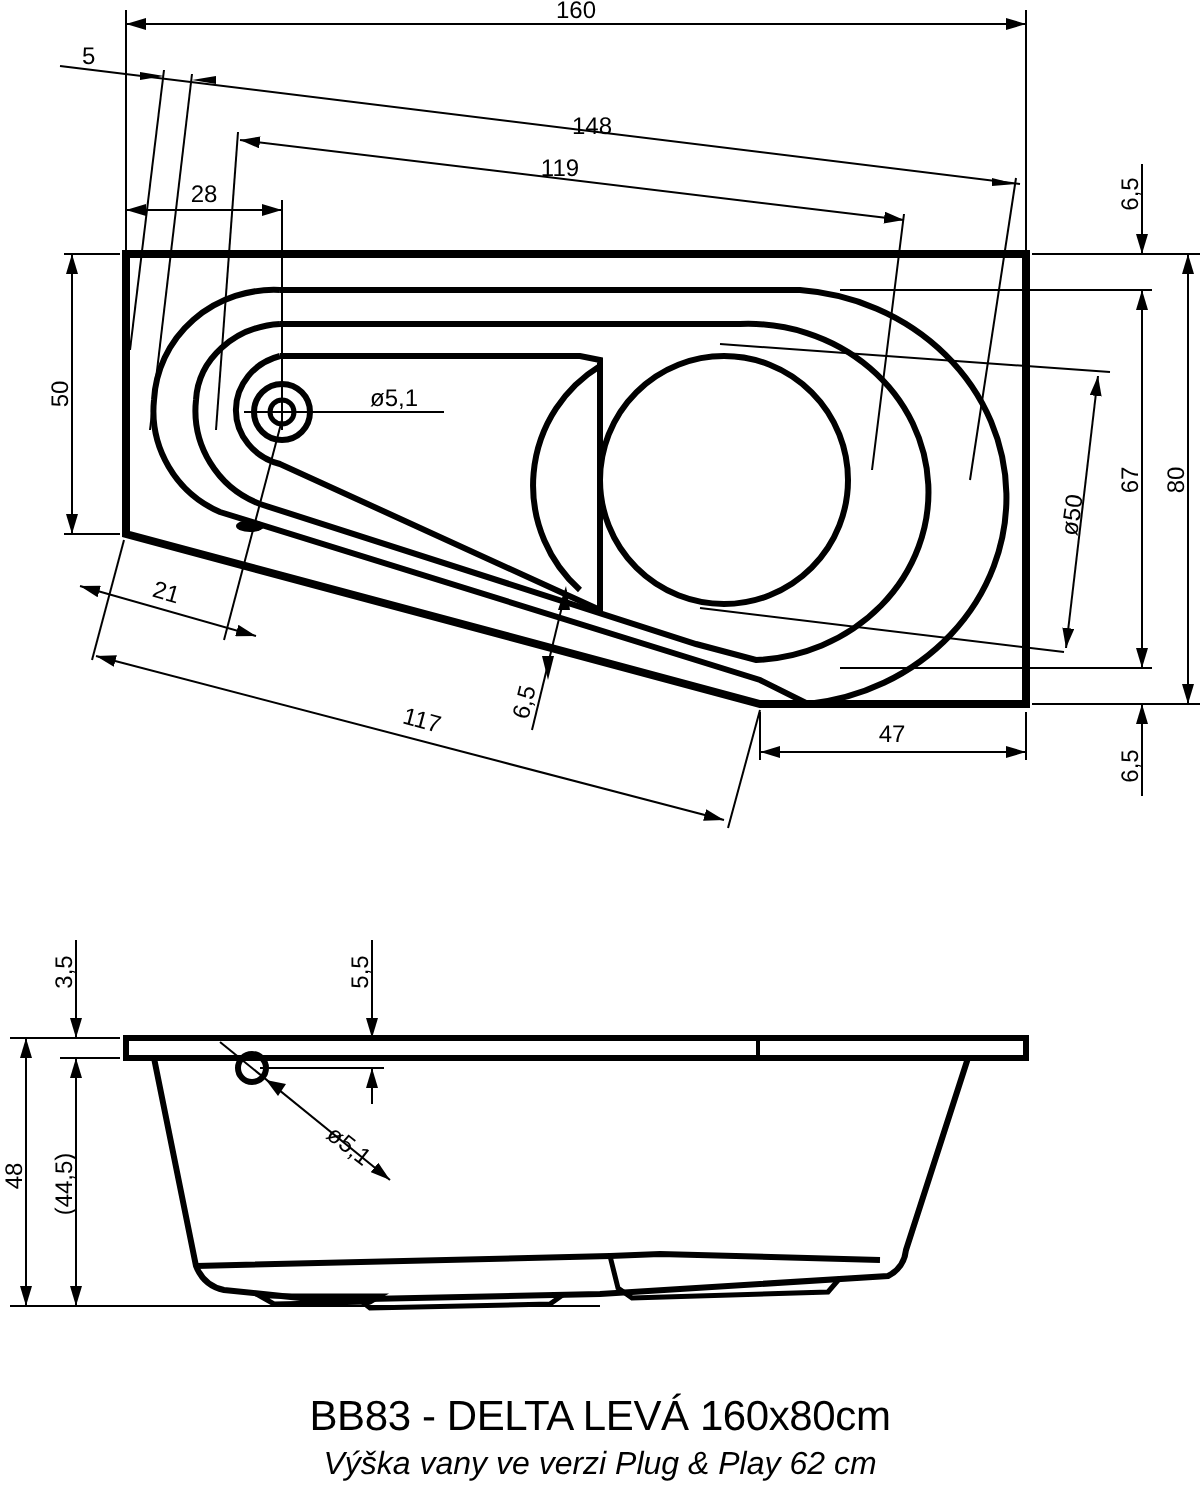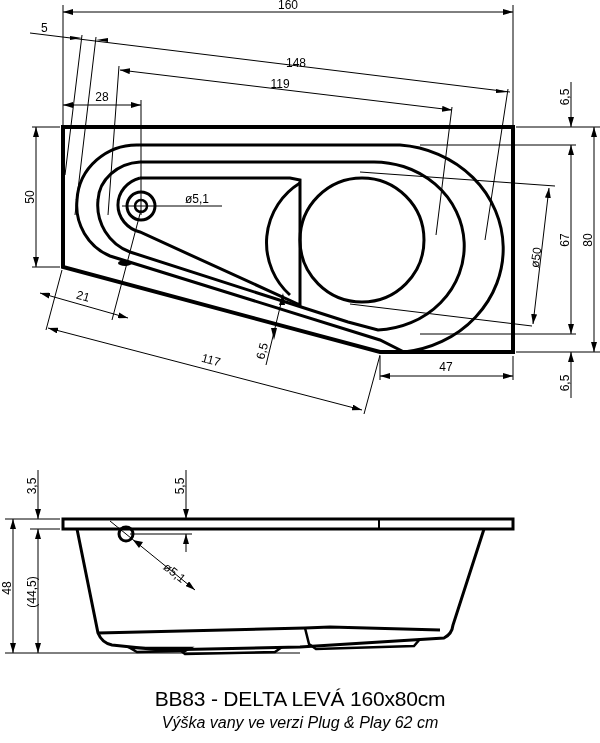--- a/index.html
+++ b/index.html
@@ -1,19 +1,19 @@
 <!DOCTYPE html>
 <html><head>
 <meta charset="utf-8">
 <style>
   html, body { margin: 0; padding: 0; background: #ffffff; }
   body { width: 600px; height: 743px; position: relative; overflow: hidden; font-family: "Liberation Sans", sans-serif; }
   #drawing { position: absolute; left: 0; top: 0; width: 600px; height: 680px; }
   .dim { font-family: "Liberation Sans", sans-serif; font-size: 12px; fill: #000; }
-  .caption { position: absolute; left: 0; width: 600px; text-align: center; }
+  .caption { position: absolute; left: 0; width: 600px; text-align: center; margin-top: 10px; }
   #title { top: 687px; font-size: 21px; color: #000; letter-spacing: -0.2px; }
   #subtitle { top: 714px; font-size: 16px; color: #000000; font-style: italic; }
 </style>
 </head>
 <body>
 
 <svg id="drawing" viewBox="0 0 600 680" xmlns="http://www.w3.org/2000/svg">
   <defs>
     <marker id="arr" viewBox="0 0 10 6" refX="10" refY="3" markerWidth="10" markerHeight="6" orient="auto-start-reverse">
       <path d="M0,0 L10,3 L0,6 z" fill="#000"></path>

